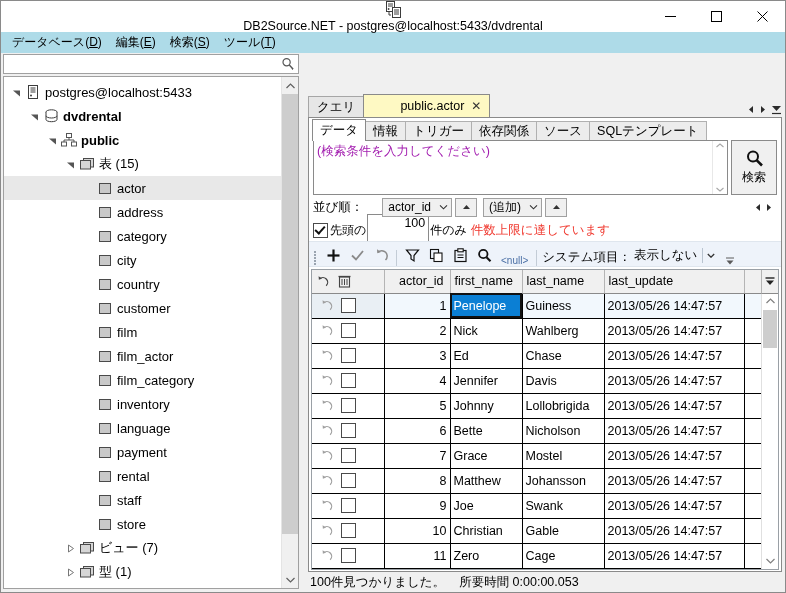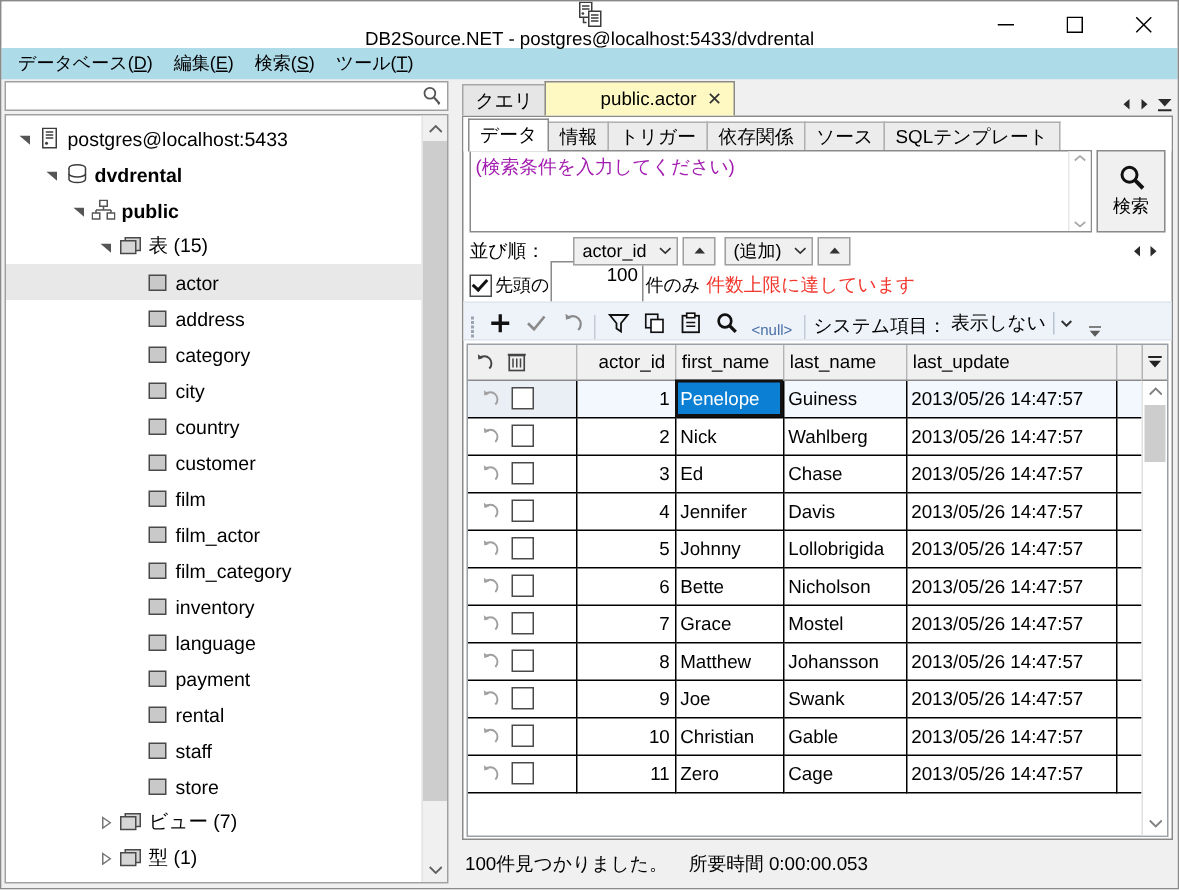--- a/index.html
+++ b/index.html
@@ -63,21 +63,21 @@
   }
   .vscroll .arrowbtn{height:17px;display:flex;align-items:center;justify-content:center;color:#606060;font-size:9px;}
   .vscroll .thumb{position:absolute;left:0;right:0;background:#cdcdcd;}
 
   
   .splitter{width:5px;flex:none;background:#f0f0f0;cursor:col-resize;}
 
   
   .right-pane{flex:1;display:flex;flex-direction:column;min-width:0;background:#f0f0f0;}
 
-  .doctabs{height:24px;display:flex;align-items:flex-end;position:relative;padding-left:2px;box-sizing:border-box;}
+  .doctabs{height:24px;display:flex;align-items:flex-end;position:relative;padding-left:2px;box-sizing:border-box;margin-top:40px;}
   .doctab{
     height:21px;display:flex;align-items:center;padding:0 8px;font-size:12.5px;
     background:#e6e6e6;border:1px solid #a6a6a6;border-bottom:none;margin-right:-1px;
     box-sizing:border-box;cursor:default;
   }
   .doctab.active{background:#fef9c3;height:23px;border-color:#8a8a8a;position:relative;z-index:2;padding-left:36px;}
   .tabclose{margin-left:7px;font-size:12px;font-weight:bold;color:#333;}
   .tabnav{position:absolute;right:3px;bottom:2px;display:flex;align-items:center;gap:4px;}
 
   .inner-panel{
@@ -162,21 +162,21 @@
   .rowhdr-in{display:flex;align-items:center;height:100%;gap:8px;padding-left:5px;}
   td.num{text-align:right;padding-right:5px;}
   tr.selrow td{background:#f2f8fd;}
   tr.selrow td.rowhdr{background:#e9eff4;}
   td.cellsel{background:#0b7fd4 !important;color:#fff;outline:2px solid #111;outline-offset:-2px;}
   .gvscroll{position:absolute;right:0;top:23px;bottom:0;width:16px;background:#fff;border-left:1px solid #e0e0e0;}
   .gvscroll .ab{height:16px;display:flex;align-items:center;justify-content:center;color:#808080;font-size:9px;}
   .gvthumb{position:absolute;left:1px;right:1px;background:#cdcdcd;}
   .corner-btn{position:absolute;right:0;top:0;width:16px;height:23px;background:#f0f0f0;border-bottom:1px solid #8a8a8a;border-left:1px solid #b4b4b4;display:flex;align-items:center;justify-content:center;z-index:3;}
 
-  .statusbar{height:32px;display:flex;align-items:center;padding-left:4px;font-size:12.5px;background:#f0f0f0;}
+  .statusbar{height:20px;display:flex;align-items:center;padding-left:4px;font-size:12.5px;background:#f0f0f0;}
   .status-sep{margin:0 7px;}
 
   svg{display:block;}
 </style>
 </head>
 <body>
 
 <div id="app">
 
   <div class="titlebar">

